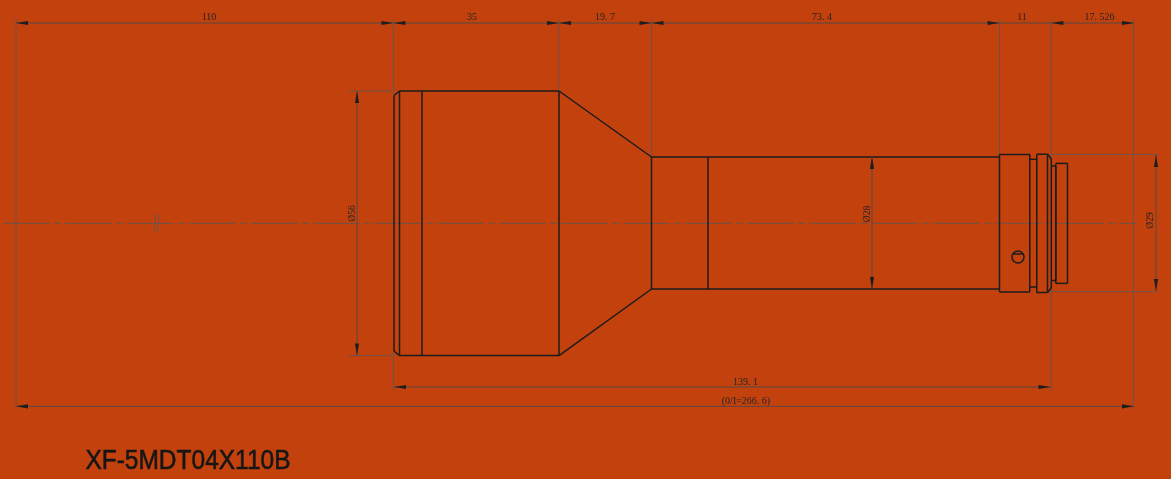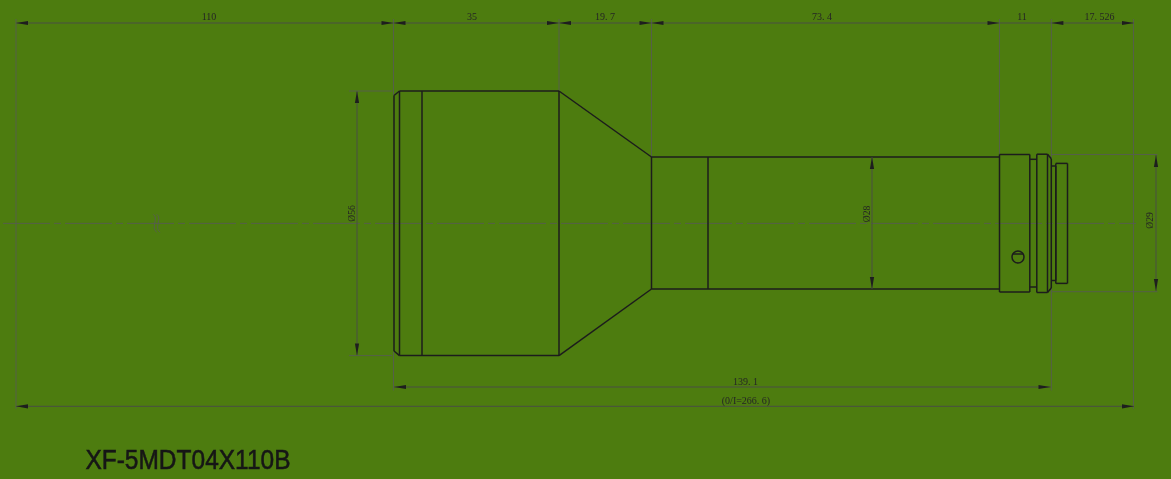--- a/index.html
+++ b/index.html
@@ -1,16 +1,16 @@
 <!DOCTYPE html>
 <html><head>
 <meta charset="utf-8">
 <style>
   html,body{margin:0;padding:0;background:#ffffff;}
-  .wrap{width:1171px;height:479px;position:relative;background:#4d7c0f;overflow:hidden;}
+  .wrap{width:1171px;height:479px;position:relative;background:#c2410c;overflow:hidden;}
   svg{position:absolute;left:0;top:0;}
   text{font-family:"Liberation Serif", serif;fill:#252525;}
   .dimtxt{font-size:10px;}
   .obj{stroke:#1c1c1c;stroke-width:1.5;fill:none;stroke-linecap:butt;}
   .dim{stroke:#4a4a4a;stroke-width:0.9;fill:none;}
   .ext{stroke:#585858;stroke-width:0.8;fill:none;}
   .arr{fill:#1e1e1e;stroke:none;}
 </style>
 </head>
 <body>

